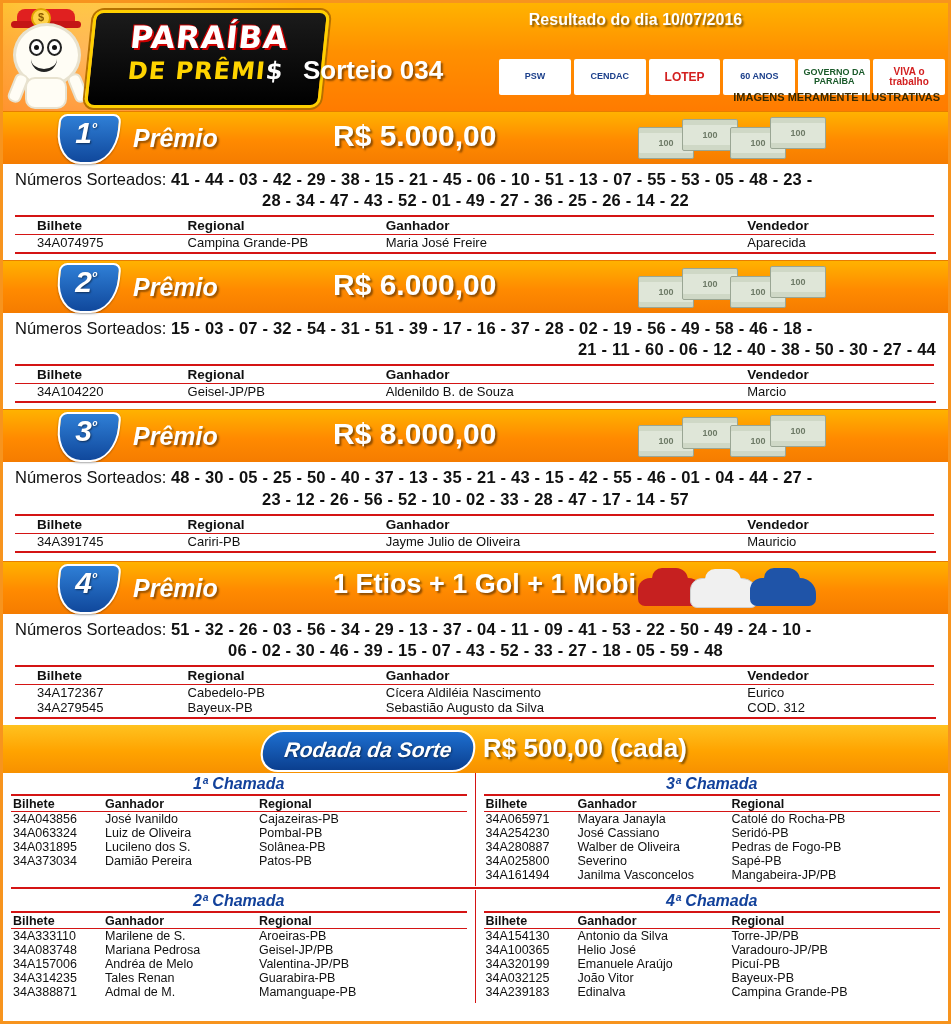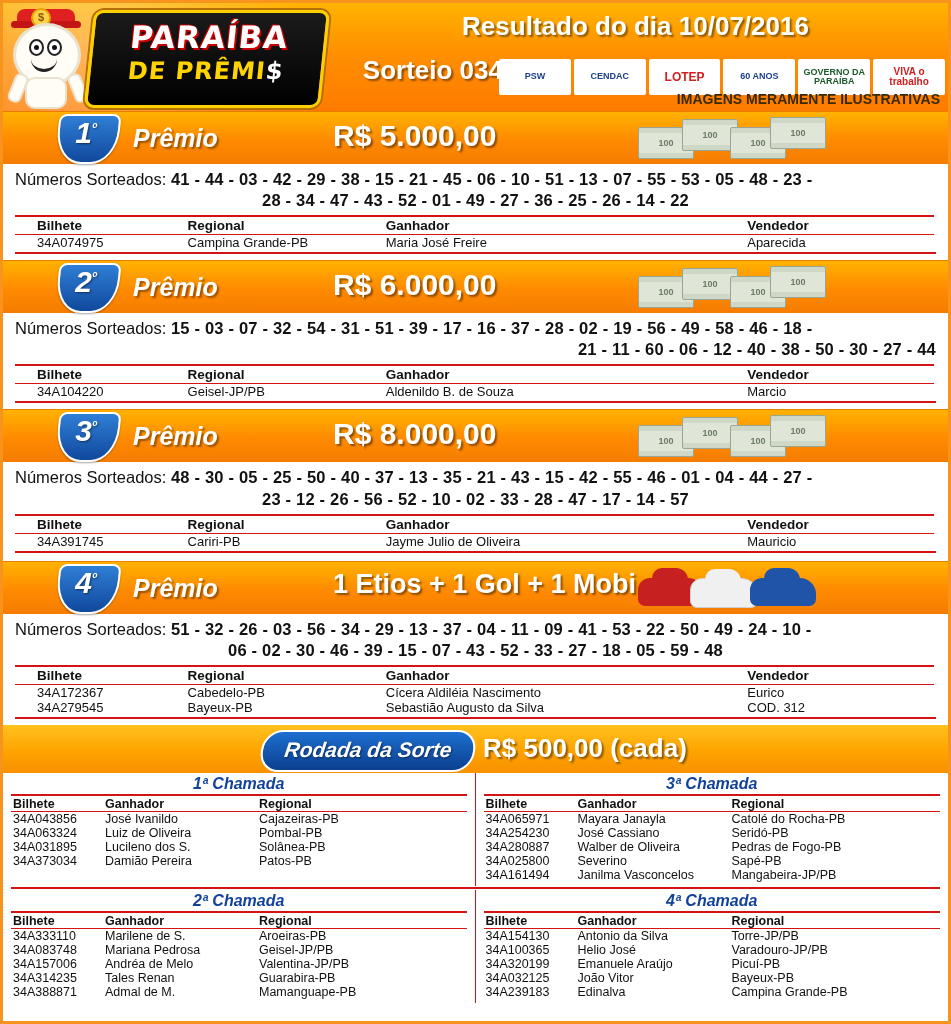--- a/index.html
+++ b/index.html
@@ -70,41 +70,41 @@
     font-family:"DejaVu Sans", sans-serif;
   }
   .logo .l2{
     position:absolute;left:0;right:0;top:44px;text-align:center;
     font-size:24px;font-weight:bold;color:#ffd400;letter-spacing:1px;
     font-family:"DejaVu Sans", sans-serif;
   }
   .logo .l2 .s{color:#ffffff;}
   .hdr-title{
     position:absolute;left:330px;top:8px;right:10px;text-align:center;
-    font-size:26px;font-weight:bold;color:#ffffff;
+    font-size:16px;font-weight:bold;color:#ffffff;
     text-shadow:2px 2px 2px rgba(0,0,0,.45);
   }
   .hdr-sub{
-    position:absolute;left:300px;top:52px;width:200px;text-align:right;
+    position:absolute;left:300px;top:52px;width:200px;text-align:left;
     font-size:26px;font-weight:bold;color:#ffffff;
     text-shadow:2px 2px 2px rgba(0,0,0,.45);
   }
   .sponsors{
     position:absolute;left:496px;top:48px;width:446px;height:36px;
     display:flex;gap:3px;margin-top:8px;
   }
   .sp{
     flex:1;background:#ffffff;border-radius:2px;display:flex;align-items:center;justify-content:center;
     font-size:9px;font-weight:bold;color:#1b3f8b;text-align:center;line-height:1.05;overflow:hidden;
   }
   .sp.lotep{color:#d32020;font-size:12px;}
   .sp.gov{color:#1a5a2a;font-size:9px;}
   .sp.viva{color:#d32020;font-size:10px;}
   .illus{
-    position:absolute;right:8px;top:88px;font-size:14px;font-weight:bold;color:#3a2a00;
+    position:absolute;right:8px;top:88px;font-size:11px;font-weight:bold;color:#3a2a00;
   }
 
   
   .prize-bar{
     position:relative;height:52px;
     background:linear-gradient(180deg,#ffb200 0%,#ff8a00 55%,#f57c00 100%);
     border-top:1px solid #e87d00;
   }
   .medal{
     position:absolute;left:54px;top:2px;width:70px;height:48px;

